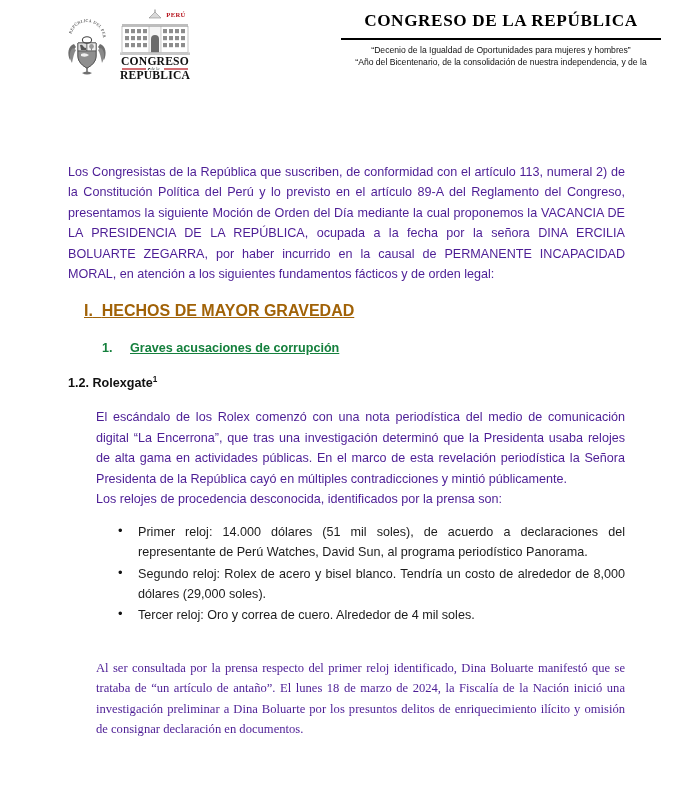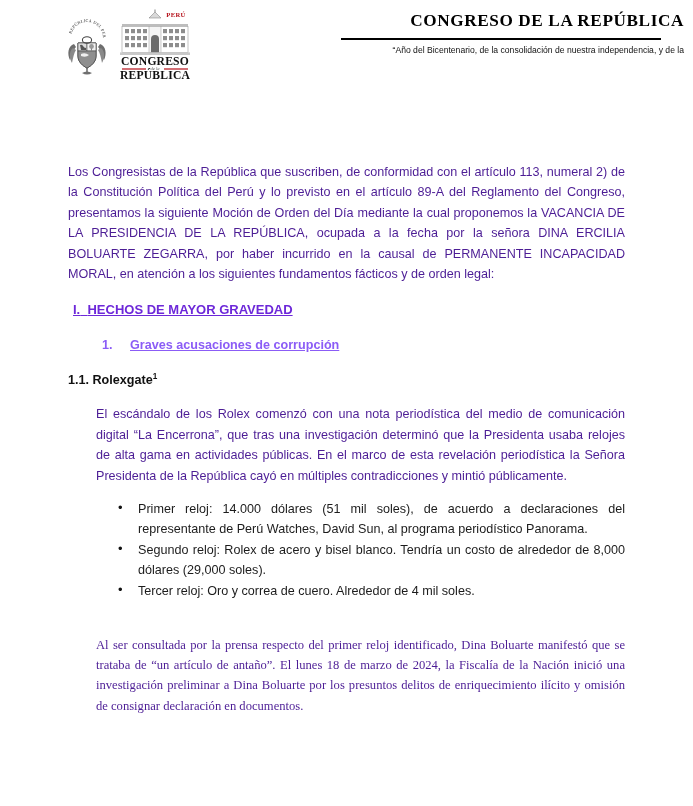--- a/index.html
+++ b/index.html
@@ -52,21 +52,21 @@
     height: 72px;
     position: relative;
   }
   .congreso-logo svg { display: block; }
 
   .header-right {
     position: absolute;
     left: 318px;
     top: 12px;
     width: 366px;
-    text-align: right;
+    text-align: center;
   }
 
   .congreso-title {
     font-family: "Liberation Serif", serif;
     font-weight: bold;
     font-size: 17.2px;
     letter-spacing: 0.6px;
     color: #000;
     line-height: 1.1;
     margin-bottom: 7px;
@@ -105,33 +105,33 @@
 
   p.body-text {
     font-size: 12.6px;
     line-height: 1.62;
     text-align: justify;
     margin: 0 0 13px 0;
     color: #4c1d95;
   }
 
   .section-heading {
-    font-size: 13px;
-    font-weight: bold;
-    margin: 18px 0 0 5px;
-    color: #6d28d9;
+    font-size: 16px;
+    font-weight: bold;
+    margin: 18px 0 0 16px;
+    color: #a16207;
   }
   .section-heading .u { text-decoration: underline; }
 
   .sub-heading {
     font-size: 12.6px;
     font-weight: bold;
     margin: 21px 0 0 0;
     padding-left: 34px;
-    color: #8b5cf6;
+    color: #15803d;
   }
   .sub-heading .num { display: inline-block; width: 28px; }
   .sub-heading .u { text-decoration: underline; }
 
   .subsub-heading {
     font-size: 12.6px;
     font-weight: bold;
     margin: 21px 0 0 0;
     color: #111;
   }
@@ -270,46 +270,48 @@
 
           <text x="39" y="71" font-family="Liberation Serif, serif" font-size="11.6" font-weight="bold" fill="#111" text-anchor="middle" letter-spacing="0.2">REPÚBLICA</text>
         </svg>
       </div>
     </div>
 
     <div class="header-right">
       <div class="congreso-title">CONGRESO DE LA REPÚBLICA</div>
       <div class="header-rule"></div>
       <div class="lemas">
+        <div>“Decenio de la Igualdad de Oportunidades para mujeres y hombres”</div>
         <div>“Año del Bicentenario, de la consolidación de nuestra independencia, y de la</div>
       </div>
     </div>
   </div>
 
 
   <div class="content">
 
     <p class="body-text">Los Congresistas de la República que suscriben, de conformidad con el artículo 113, numeral 2) de la Constitución Política del Perú y lo previsto en el artículo 89-A del Reglamento del Congreso, presentamos la siguiente Moción de Orden del Día mediante la cual proponemos la VACANCIA DE LA PRESIDENCIA DE LA REPÚBLICA, ocupada a la fecha por la señora DINA ERCILIA BOLUARTE ZEGARRA, por haber incurrido en la causal de PERMANENTE INCAPACIDAD MORAL, en atención a los siguientes fundamentos fácticos y de orden legal:</p>
 
     <div class="section-heading">
       <span class="u"><span>I.</span>&nbsp;
       <span>HECHOS DE MAYOR GRAVEDAD</span></span>
     </div>
 
     <div class="sub-heading">
       <span class="num">1.</span><span class="u">Graves acusaciones de corrupción</span>
     </div>
 
     <div class="subsub-heading">
-      <span>1.1. Rolexgate</span><sup>1</sup>
+      <span>1.2. Rolexgate</span><sup>1</sup>
     </div>
 
     <div class="indented">
       <p class="body-text">El escándalo de los Rolex comenzó con una nota periodística del medio de comunicación digital “La Encerrona”, que tras una investigación determinó que la Presidenta usaba relojes de alta gama en actividades públicas. En el marco de esta revelación periodística la Señora Presidenta de la República cayó en múltiples contradicciones y mintió públicamente.</p>
 
+      <p class="body-text gap-para">Los relojes de procedencia desconocida, identificados por la prensa son:</p>
     </div>
 
     <ul class="watch-list">
       <li>Primer reloj: 14.000 dólares (51 mil soles), de acuerdo a declaraciones del representante de Perú Watches, David Sun, al programa periodístico Panorama.</li>
       <li>Segundo reloj: Rolex de acero y bisel blanco. Tendría un costo de alrededor de 8,000 dólares (29,000 soles).</li>
       <li>Tercer reloj: Oro y correa de cuero. Alrededor de 4 mil soles.</li>
     </ul>
 
     <div class="indented final-para">
       <p class="body-text">Al ser consultada por la prensa respecto del primer reloj identificado, Dina Boluarte manifestó que se trataba de “un artículo de antaño”. El lunes 18 de marzo de 2024, la Fiscalía de la Nación inició una investigación preliminar a Dina Boluarte por los presuntos delitos de enriquecimiento ilícito y omisión de consignar declaración en documentos.</p>

